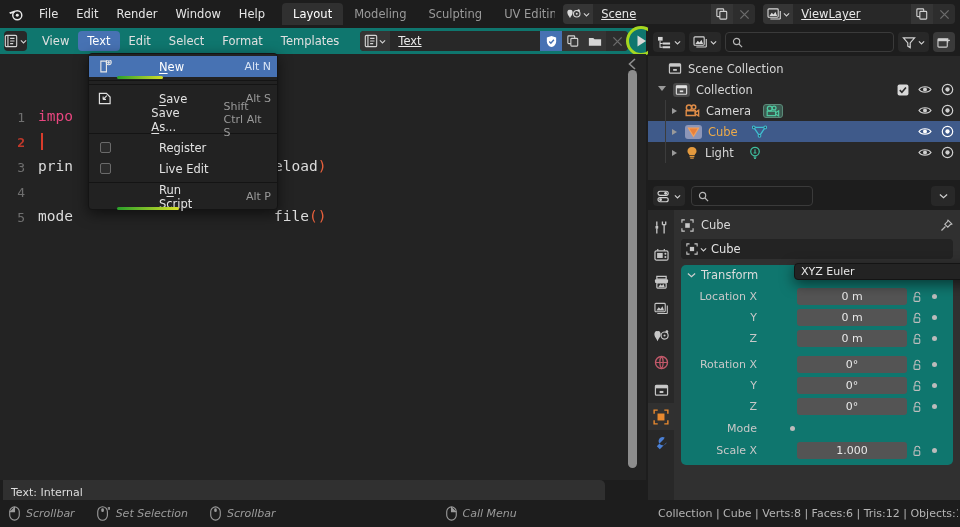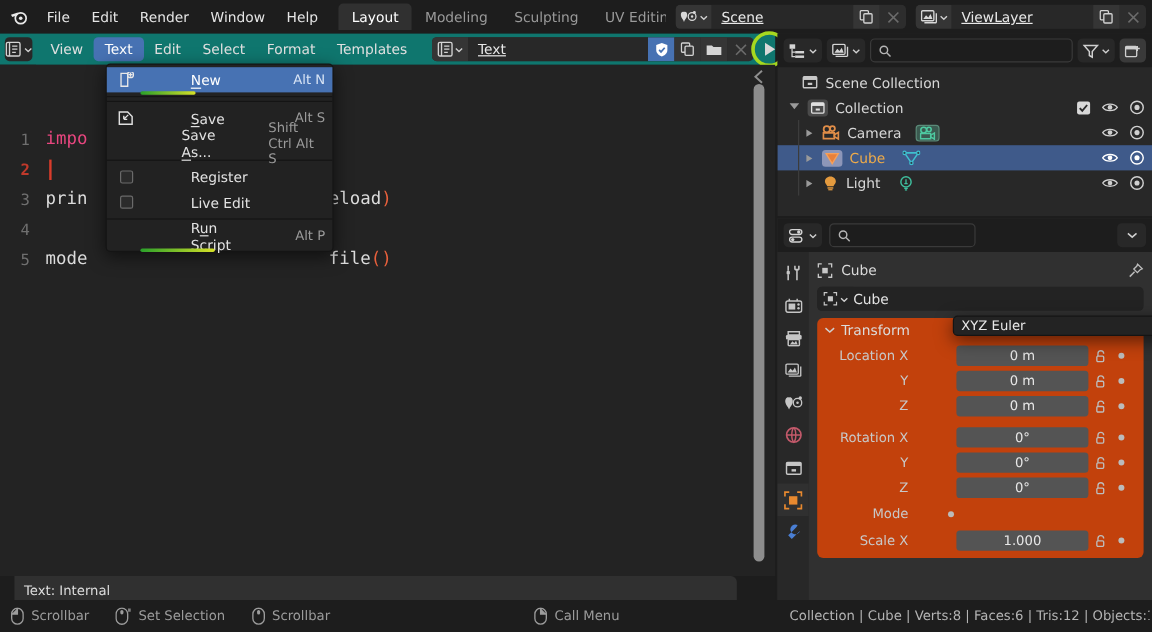--- a/index.html
+++ b/index.html
@@ -57,21 +57,21 @@
   .code { position:absolute; left:38px; top:0; width:590px; height:426px;
           font-family:"DejaVu Sans Mono","Liberation Mono",monospace; font-size:14.5px; }
   .cline { position:absolute; left:0; white-space:pre; color:#dcdcdc; }
   .kw { color:#e8467f; }
   .pa { color:#e8603c; }
   .caret { position:absolute; left:3px; width:2px; height:17px; background:#d93c2b; }
   .ed-scroll { position:absolute; right:9px; top:16px; width:9px; height:398px;
                background:#8d8d8d; border-radius:5px; }
   .ed-collapse { position:absolute; right:6px; top:2px; width:16px; height:16px; }
   .ed-footer { position:absolute; left:0; top:452px; width:646px; height:28px; background:#1d1d1d; }
-  .ed-status { position:absolute; left:12px; top:452px; width:602px; height:24px; background:#303030;
+  .ed-status { position:absolute; left:3px; top:452px; width:602px; height:24px; background:#303030;
                border-radius:0 5px 0 0; display:flex; align-items:center; padding-left:8px;
                color:#dcdcdc; font-size:11px; }
 
   
   .outliner { position:absolute; left:648px; top:28px; width:312px; height:152px; background:#282828; }
   .out-header { height:28px; display:flex; align-items:center; padding:0 5px; gap:4px; background:#1d1d1d; }
   .smallbtn { height:20px; background:#282828; border-radius:4px; display:flex; align-items:center;
               justify-content:center; gap:2px; padding:0 4px; }
   .searchbox { flex:1; height:20px; background:#1d1d1d; border:1px solid #3a3a3a; border-radius:4px;
                display:flex; align-items:center; padding:0 6px; gap:5px; }
@@ -95,21 +95,21 @@
   .ptab { height:27px; display:flex; align-items:center; justify-content:center; position:relative; }
   .ptab.active { background:#303030; }
   .pr-main { position:absolute; left:26px; top:28px; width:286px; height:290px; background:#303030;
              padding:4px 7px 0 7px; }
   .breadcrumb { height:22px; display:flex; align-items:center; gap:7px; }
   .breadcrumb .bc-name { color:#d9d9d9; font-size:11.5px; }
   .namefield { height:20px; background:#232323; border-radius:4px; display:flex; align-items:center;
                margin-top:3px; overflow:hidden; }
   .namefield .nf-icon { width:30px; height:20px; display:flex; align-items:center; justify-content:center;
                         gap:2px; background:#232323; }
-  .panel { margin-top:6px; background:#c2410c; border-radius:5px; overflow:hidden; }
+  .panel { margin-top:6px; background:#0f766e; border-radius:5px; overflow:hidden; }
   .panel-head { height:20px; display:flex; align-items:center; padding:0 6px; gap:5px; position:relative; }
   .panel-head .ptitle { font-size:11.5px; color:#dcdcdc; }
   .grip { position:absolute; right:7px; top:7px; width:11px; height:7px;
           background-image:radial-gradient(#6c6c6c 38%, transparent 40%); background-size:3.6px 3.6px; }
   .prow { display:flex; align-items:center; height:19px; margin-bottom:2px; }
   .prow .plabel { width:84px; text-align:right; padding-right:8px; color:#c8c8c8; font-size:11px; }
   .pfield { width:110px; height:17px; background:#545454; border-radius:3px; text-align:center;
             line-height:17px; font-size:11px; color:#e8e8e8;margin-left:32px; }
   .pfield.dropdown { background:#232323; text-align:left; padding:0 6px; display:flex;
                      align-items:center; justify-content:space-between; }
@@ -131,21 +131,21 @@
   .ditem.active .dkey { color:#d8e4f5; }
   .dsep { height:1px; background:#141414; margin:3px 0; }
   .ck { width:11px; height:11px; border:1px solid #6a6a6a; border-radius:2px; background:#2b2b2b; }
   .uline { text-decoration:underline; text-underline-offset:2px; }
   .grad-bar { position:absolute; height:3px; border-radius:2px;
               background:linear-gradient(90deg,#2aa02a,#d6e028); }
 
   
   .statusbar { position:absolute; left:0; top:500px; width:960px; height:27px; background:#1d1d1d;
                display:flex; align-items:center; padding:0 9px; }
-  .sb-item { display:flex; align-items:center; gap:6px; margin-right:22px; color:#9c9c9c; font-size:11px; }
+  .sb-item { display:flex; align-items:center; gap:6px; margin-right:22px; color:#9c9c9c; font-size:11px;font-style:italic; }
   .sb-right { position:absolute; right:2px; color:#b4b4b4; font-size:11px; white-space:nowrap;
               overflow:hidden; width:300px; text-align:right; }
   svg { display:block; }
 </style>
 </head>
 <body>
 
 <div class="app">
 
   <div class="topbar">

